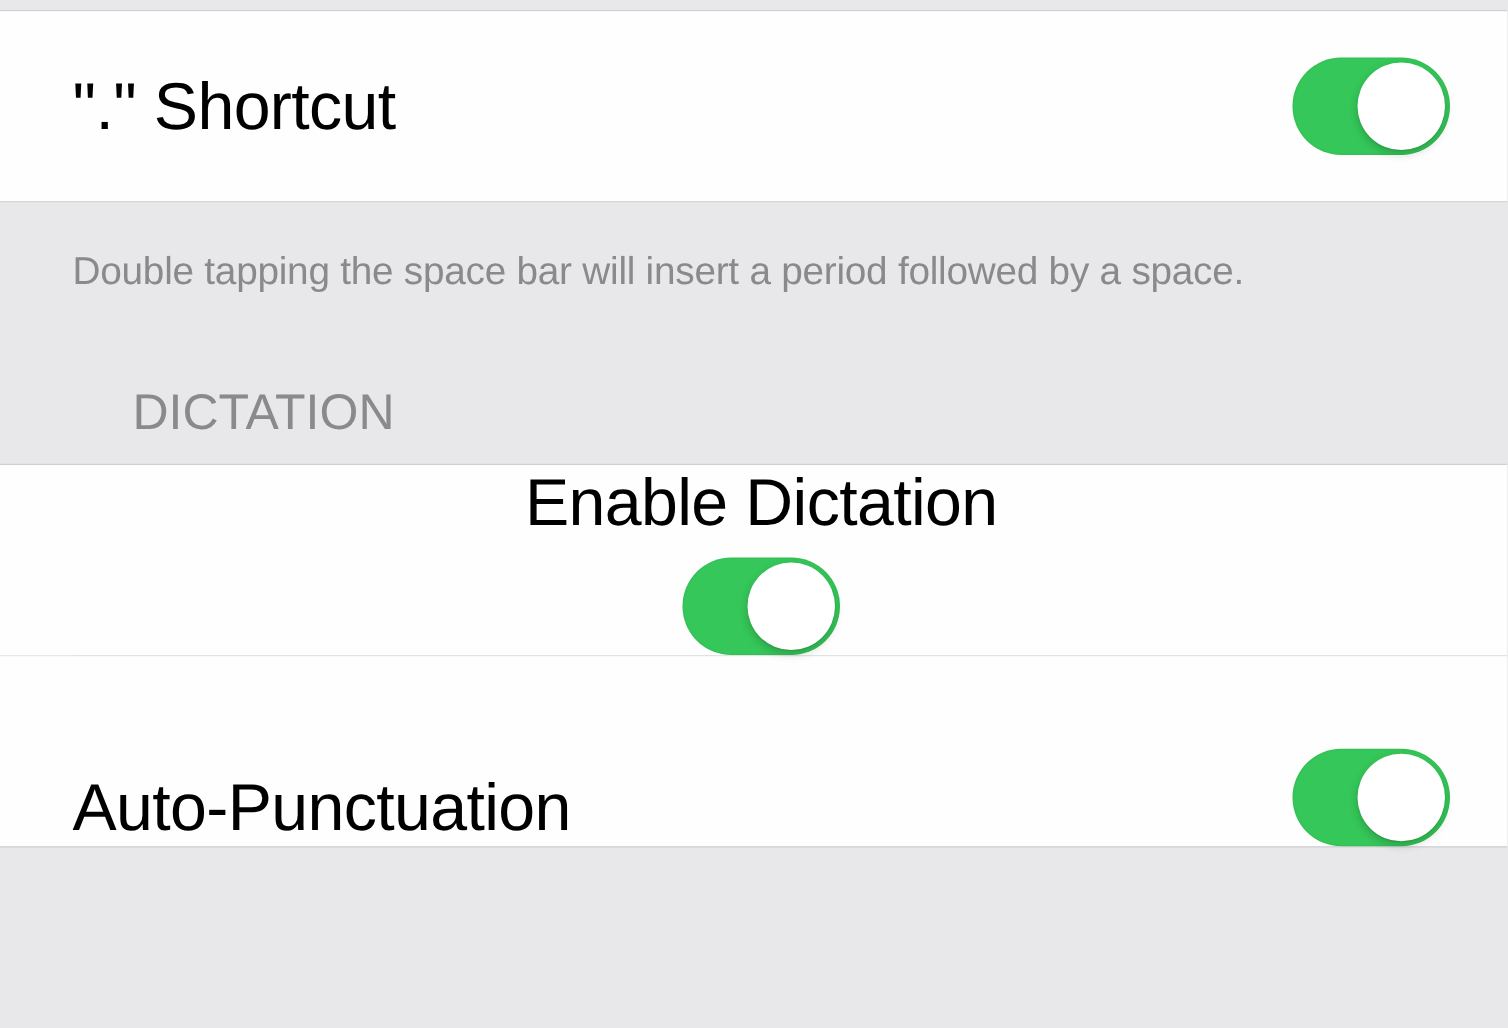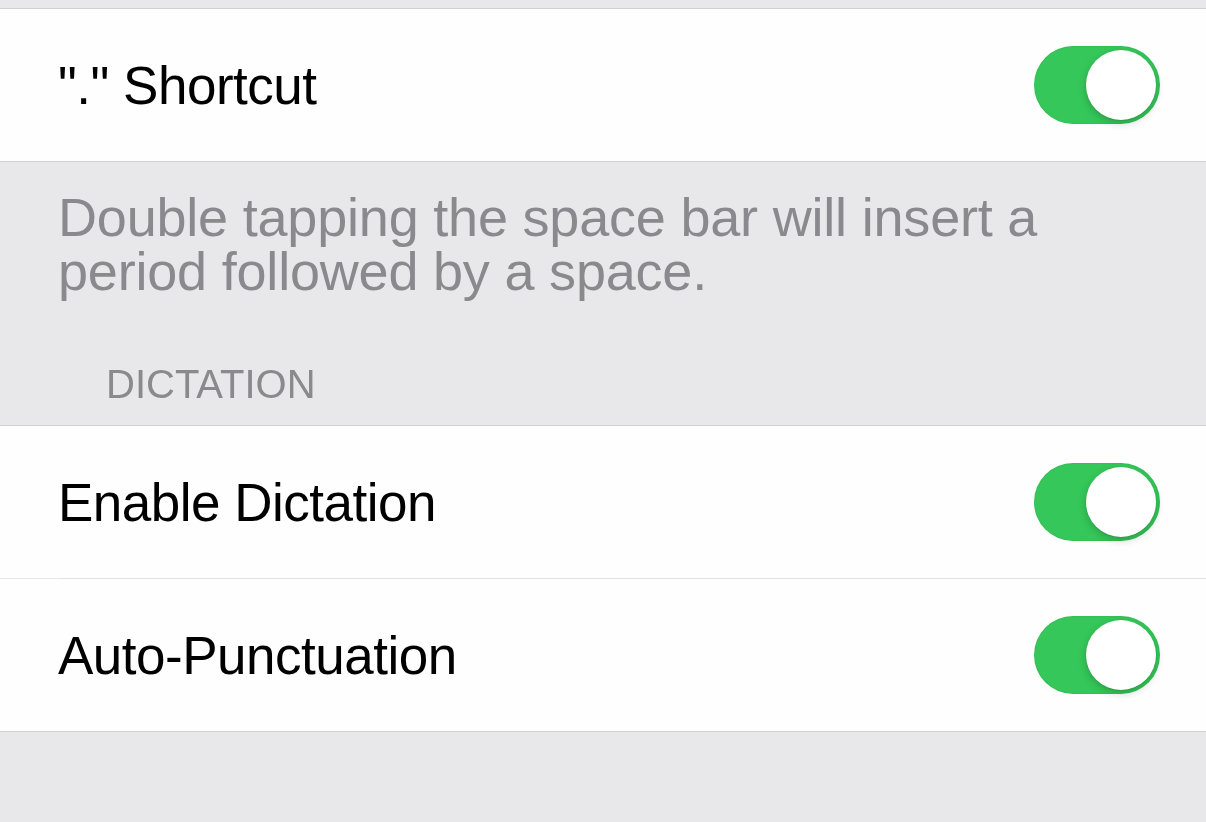--- a/index.html
+++ b/index.html
@@ -59,21 +59,21 @@
     border-radius: 50%;
     box-shadow: 0 3px 8px rgba(0,0,0,0.20), 0 1px 1px rgba(0,0,0,0.08);
   }
 
   .footer-block {
     background: #e8e8ea;
     padding: 28px 58px 0 58px;
     box-sizing: border-box;
   }
   .footer-text {
-    font-size: 54px;
+    font-size: 31px;
     line-height: 54px;
     color: #8a8a8e;
     font-weight: 400;
     letter-spacing: -0.2px;
   }
 
   .section-header {
     font-size: 40px;
     color: #8a8a8e;
     font-weight: 400;
@@ -86,22 +86,22 @@
   .inner-divider {
     height: 1px;
     background: #e2e2e4;
     margin-left: 58px;
   }
 
   
   .top-divider { margin-top: 8px; }
   .row-shortcut { height: 152px; }
   .gap-between-footer-and-header { height: 64px; background:#e8e8ea; }
-  .row-dictation { height: 152px; }
-  .row-autopunct { height: 152px; }
+  .row-dictation { height: 152px; flex-direction: column; }
+  .row-autopunct { height: 152px; align-items: flex-end; }
 
 </style>
 </head>
 <body>
 
 <div class="screen">
 
   <div class="divider top-divider"></div>
 
   <div class="row row-shortcut">

